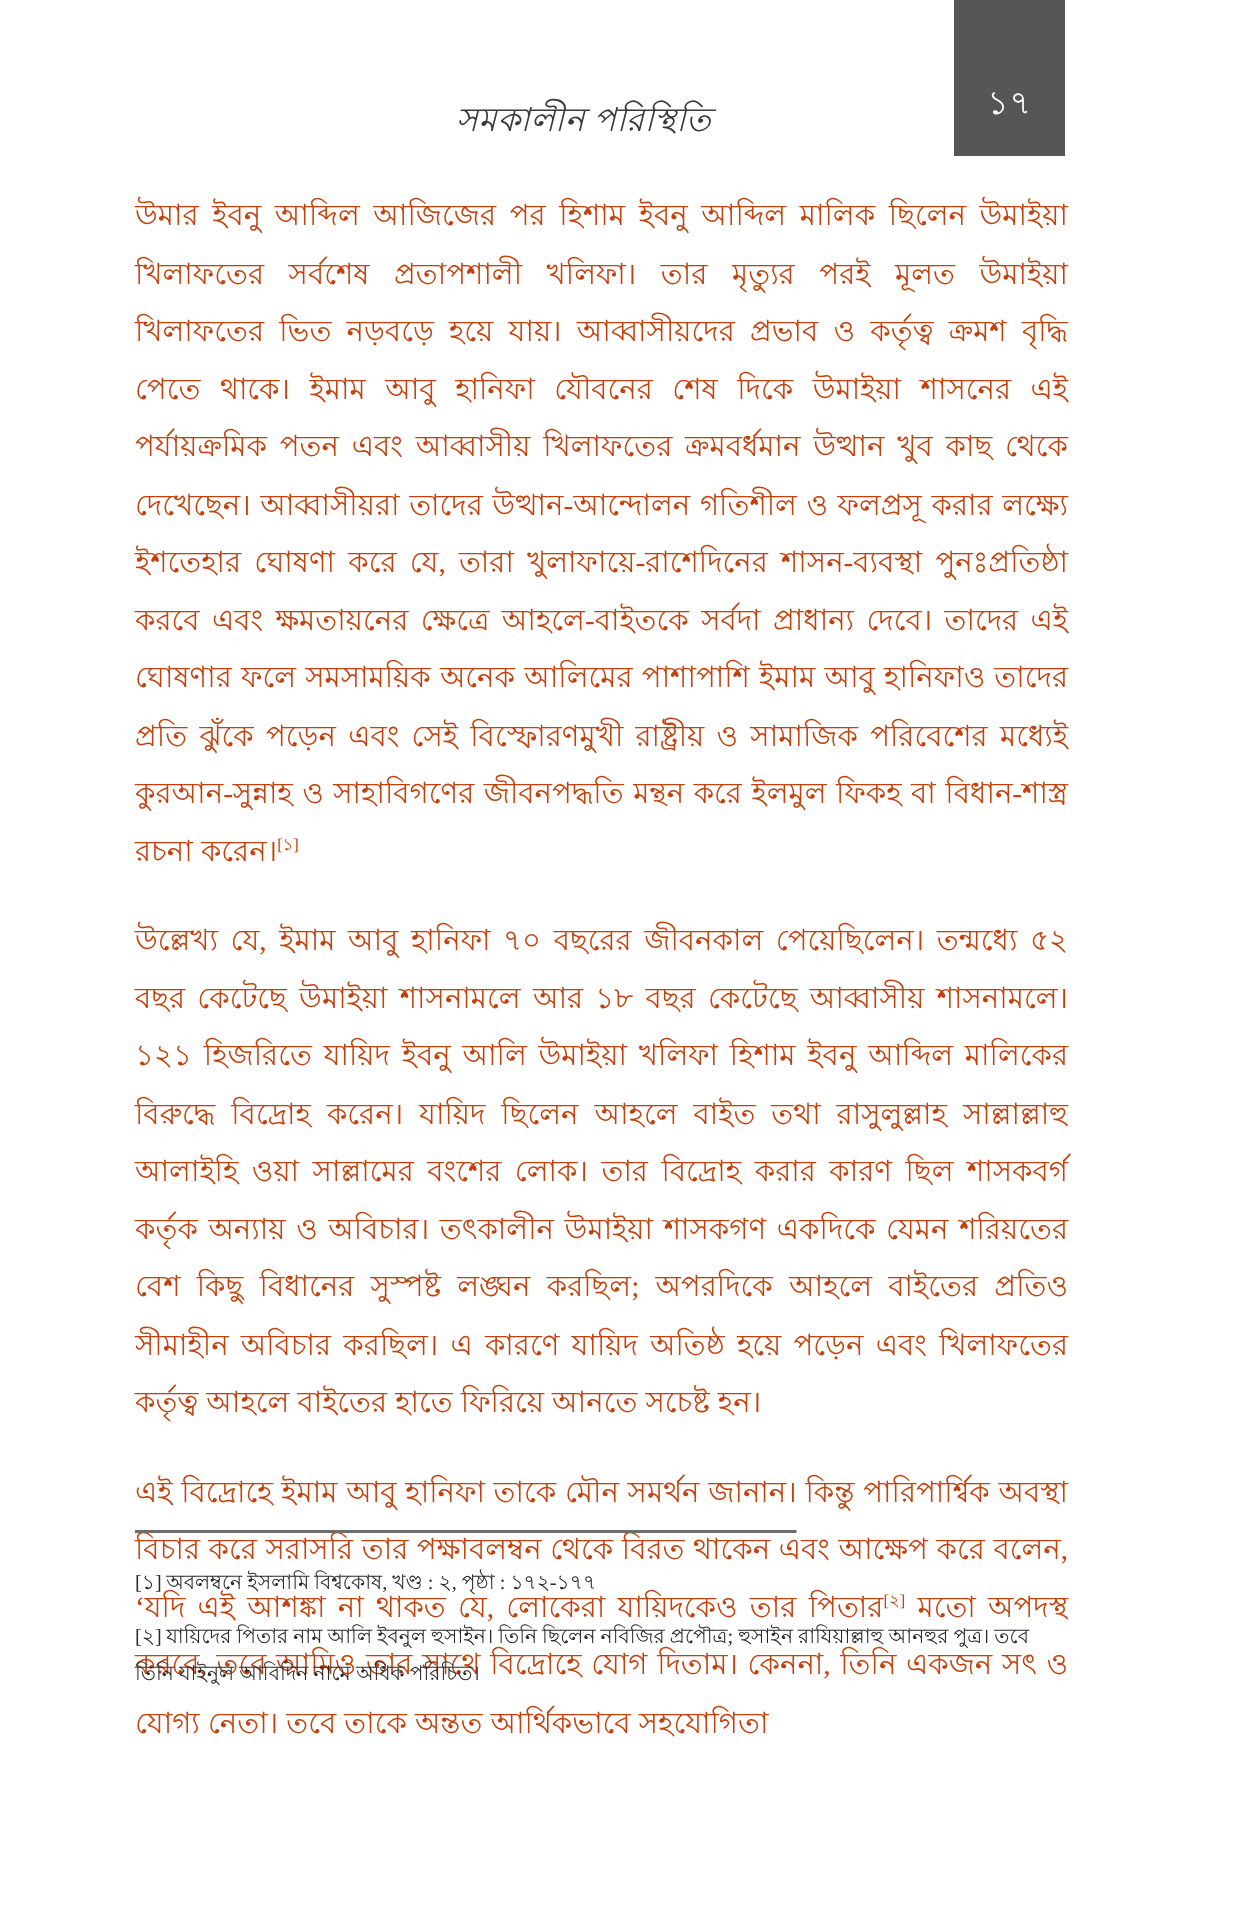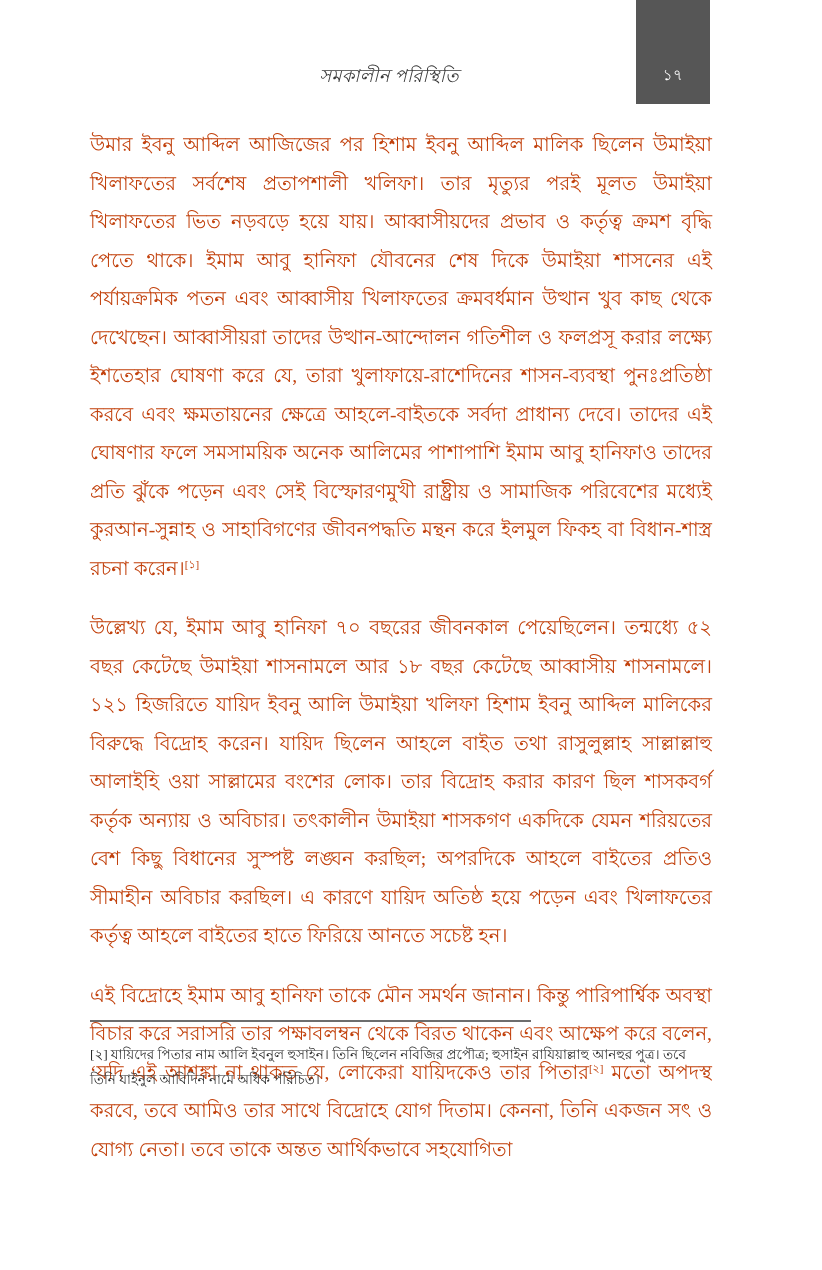--- a/index.html
+++ b/index.html
@@ -25,34 +25,34 @@
     height: 104px;
     background: #565656;
     display: flex;
     align-items: flex-end;
     justify-content: center;
     box-sizing: border-box;
     padding-bottom: 16px;
   }
   .page-number-box .num {
     color: #ffffff;
-    font-size: 15px;
+    font-size: 22px;
     letter-spacing: 0.5px;
     font-family: "Liberation Serif", "DejaVu Serif", serif;
   }
 
   
   .running-head {
     position: absolute;
     left: 90px;
     top: 62px;
     width: 622px;
     text-align: center;
     font-style: italic;
-    font-size: 18px;
+    font-size: 22px;
     color: #3a3a3a;
     letter-spacing: 0.3px;
   }
   .running-head .rh-inner {
     display: inline-block;
     transform: translateX(-12px);
   }
 
   
   .text-column {
@@ -124,15 +124,16 @@
 
   <p class="body-paragraph"><span>উল্লেখ্য যে, ইমাম আবু হানিফা ৭০ বছরের জীবনকাল পেয়েছিলেন। তন্মধ্যে ৫২ বছর কেটেছে উমাইয়া শাসনামলে আর ১৮ বছর কেটেছে আব্বাসীয় শাসনামলে। ১২১ হিজরিতে যায়িদ ইবনু আলি উমাইয়া খলিফা হিশাম ইবনু আব্দিল মালিকের বিরুদ্ধে বিদ্রোহ করেন। যায়িদ ছিলেন আহলে বাইত তথা রাসুলুল্লাহ সাল্লাল্লাহু আলাইহি ওয়া সাল্লামের বংশের লোক। তার বিদ্রোহ করার কারণ ছিল শাসকবর্গ কর্তৃক অন্যায় ও অবিচার। তৎকালীন উমাইয়া শাসকগণ একদিকে যেমন শরিয়তের বেশ কিছু বিধানের সুস্পষ্ট লঙ্ঘন করছিল; অপরদিকে আহলে বাইতের প্রতিও সীমাহীন অবিচার করছিল। এ কারণে যায়িদ অতিষ্ঠ হয়ে পড়েন এবং খিলাফতের কর্তৃত্ব আহলে বাইতের হাতে ফিরিয়ে আনতে সচেষ্ট হন।</span></p>
 
   <p class="body-paragraph"><span>এই বিদ্রোহে ইমাম আবু হানিফা তাকে মৌন সমর্থন জানান। কিন্তু পারিপার্শ্বিক অবস্থা বিচার করে সরাসরি তার পক্ষাবলম্বন থেকে বিরত থাকেন এবং আক্ষেপ করে বলেন, ‘যদি এই আশঙ্কা না থাকত যে, লোকেরা যায়িদকেও তার পিতার</span><span class="fn-ref">[২]</span><span> মতো অপদস্থ করবে, তবে আমিও তার সাথে বিদ্রোহে যোগ দিতাম। কেননা, তিনি একজন সৎ ও যোগ্য নেতা। তবে তাকে অন্তত আর্থিকভাবে সহযোগিতা</span></p>
 
 </div>
 
 <div class="footnote-area">
   <div class="footnote-rule"></div>
 
+  <p class="footnote"><span class="fn-marker">[১]</span><span>অবলম্বনে ইসলামি বিশ্বকোষ, খণ্ড : ২, পৃষ্ঠা : ১৭২-১৭৭</span></p>
 
   <p class="footnote"><span class="fn-marker">[২]</span><span>যায়িদের পিতার নাম আলি ইবনুল হুসাইন। তিনি ছিলেন নবিজির প্রপৌত্র; হুসাইন রাযিয়াল্লাহু আনহুর পুত্র। তবে তিনি যাইনুল আবিদিন নামে অধিক পরিচিত।</span></p>
 </div>
 
 </body></html>

